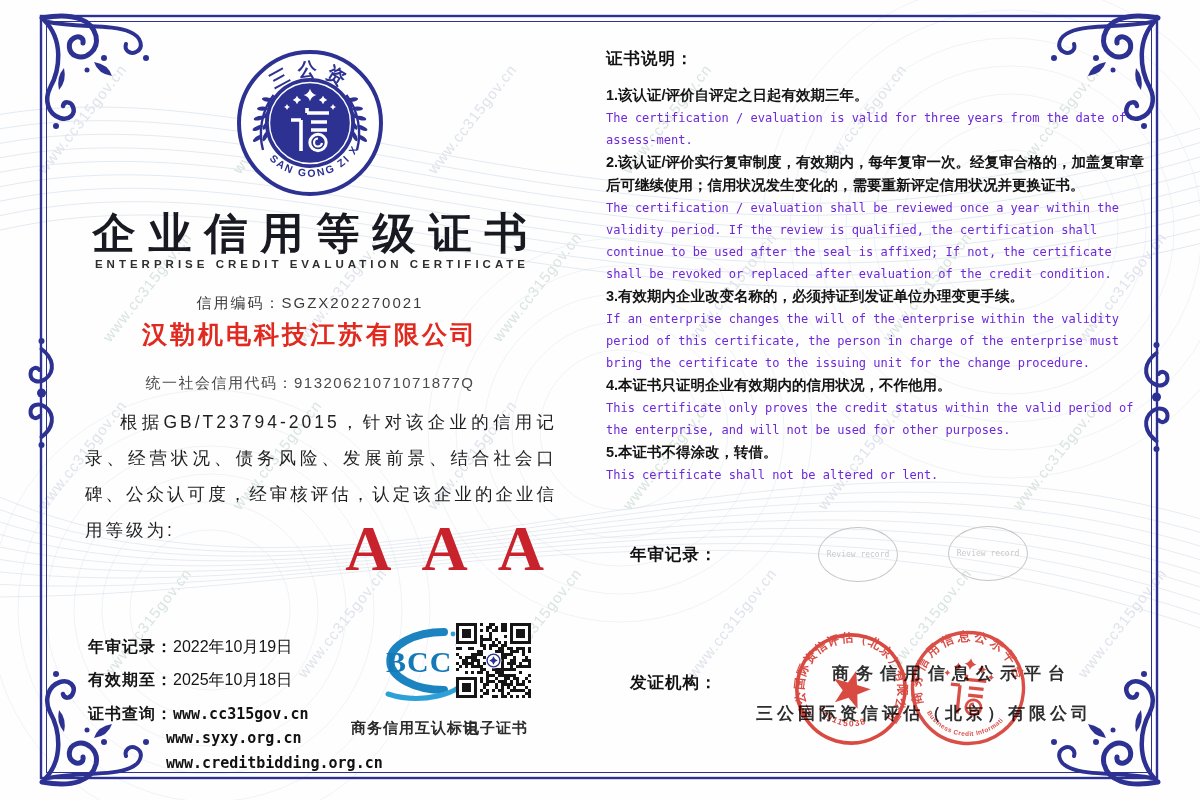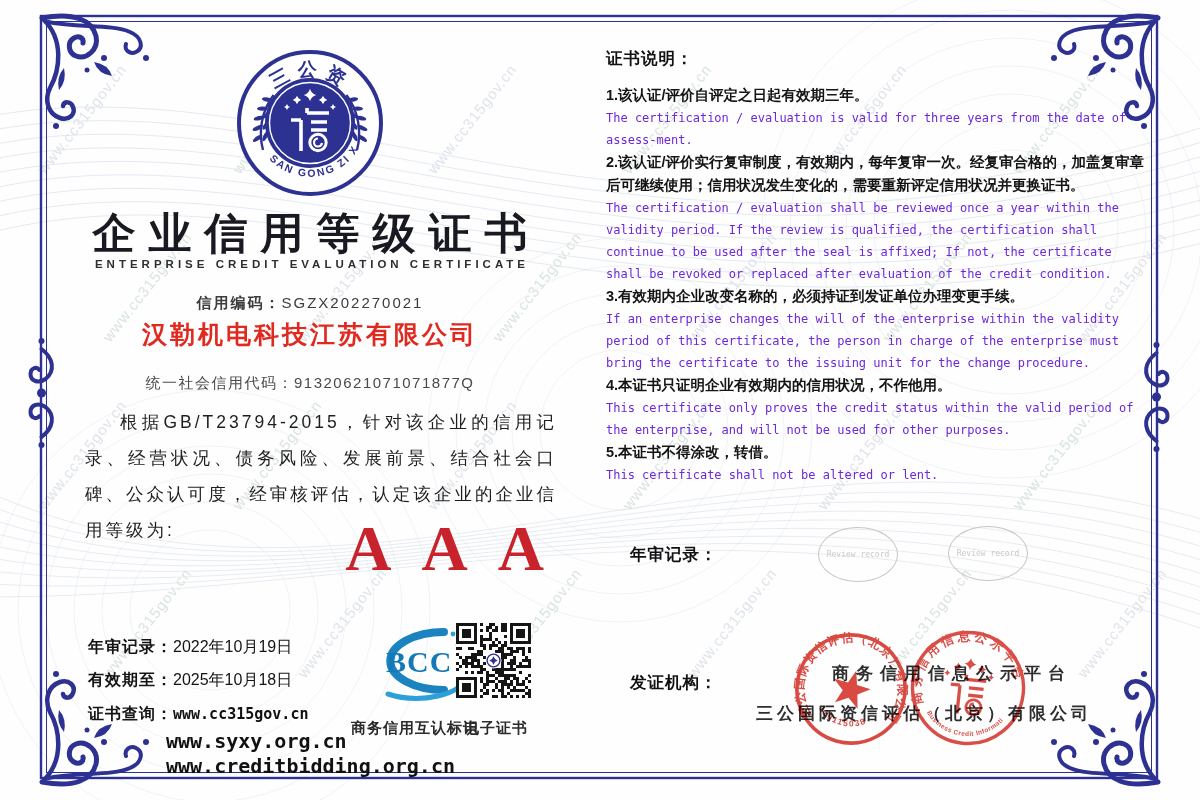--- a/index.html
+++ b/index.html
@@ -12,33 +12,33 @@
   .wm-text{fill:#dfe3eb;font-size:15px;letter-spacing:1px;font-family:"Liberation Sans",sans-serif;}
   .wm-text.alt{fill:#d9e5de;}
   
   .title{left:45px;top:205px;width:530px;text-align:center;
          font-family:"Liberation Serif","DejaVu Serif",serif;font-weight:bold;
          font-size:43px;letter-spacing:13px;color:#191921;white-space:nowrap;text-indent:13px;}
   .title-en{left:45px;top:258px;width:530px;text-align:center;font-size:11.5px;font-weight:bold;
             letter-spacing:4px;color:#2e2e2e;white-space:nowrap;text-indent:4px;}
   .code-line{left:45px;top:294px;width:530px;text-align:center;font-size:15px;color:#3c3c3c;
              letter-spacing:2px;}
-  .code-line b{font-weight:bold;}
+  .code-line b{font-weight:normal;}
   .company{left:45px;top:318px;width:530px;text-align:center;font-size:25px;font-weight:bold;
            color:#e02a20;letter-spacing:3px;white-space:nowrap;}
   .uscc{left:45px;top:374px;width:530px;text-align:center;font-size:15px;color:#4a4a4a;letter-spacing:1.5px;}
   .para{left:85px;top:404px;width:472px;font-size:17.5px;line-height:36px;letter-spacing:3px;
         color:#1f1f1f;text-indent:2em;text-align:justify;}
   .rating{left:44px;top:512px;width:530px;text-align:right;
           font-family:"Liberation Serif","DejaVu Serif",serif;font-weight:bold;
           font-size:64px;letter-spacing:30px;text-indent:30px;color:#c8232c;white-space:nowrap;}
   .inforow{left:88px;font-size:16px;color:#141414;white-space:nowrap;}
   .inforow .lab{font-weight:bold;letter-spacing:1px;}
   .url{font-family:"DejaVu Sans Mono",monospace;font-size:15px;font-weight:bold;color:#111;}
-  .url-extra{left:166px;font-family:"DejaVu Sans Mono",monospace;font-size:20px;font-weight:bold;color:#111;white-space:nowrap;}
+  .url-extra{left:166px;font-family:"DejaVu Sans Mono",monospace;font-size:15px;font-weight:bold;color:#111;white-space:nowrap;}
   .mark-label{font-size:15px;font-weight:bold;color:#2b2b2b;letter-spacing:1px;white-space:nowrap;}
   
   .notes{left:606px;top:48px;width:548px;}
   .notes-heading{font-size:16.5px;font-weight:bold;color:#111;letter-spacing:1px;margin-bottom:14px;}
   .note-zh{font-size:14.5px;line-height:23px;font-weight:bold;color:#141414;}
   .note-en{font-family:"DejaVu Sans Mono",monospace;font-size:12px;line-height:22px;color:#6d28d9;}
   .review-label,.issuer-label{font-size:16.5px;font-weight:bold;color:#111;letter-spacing:1px;white-space:nowrap;}
   .oval{position:absolute;border:1.5px solid #c6c6c6;border-radius:50%;width:78px;height:53px;
         display:flex;align-items:center;justify-content:center;}
   .oval span{font-size:8px;color:#c9c9c9;font-family:"DejaVu Sans Mono",monospace;}

